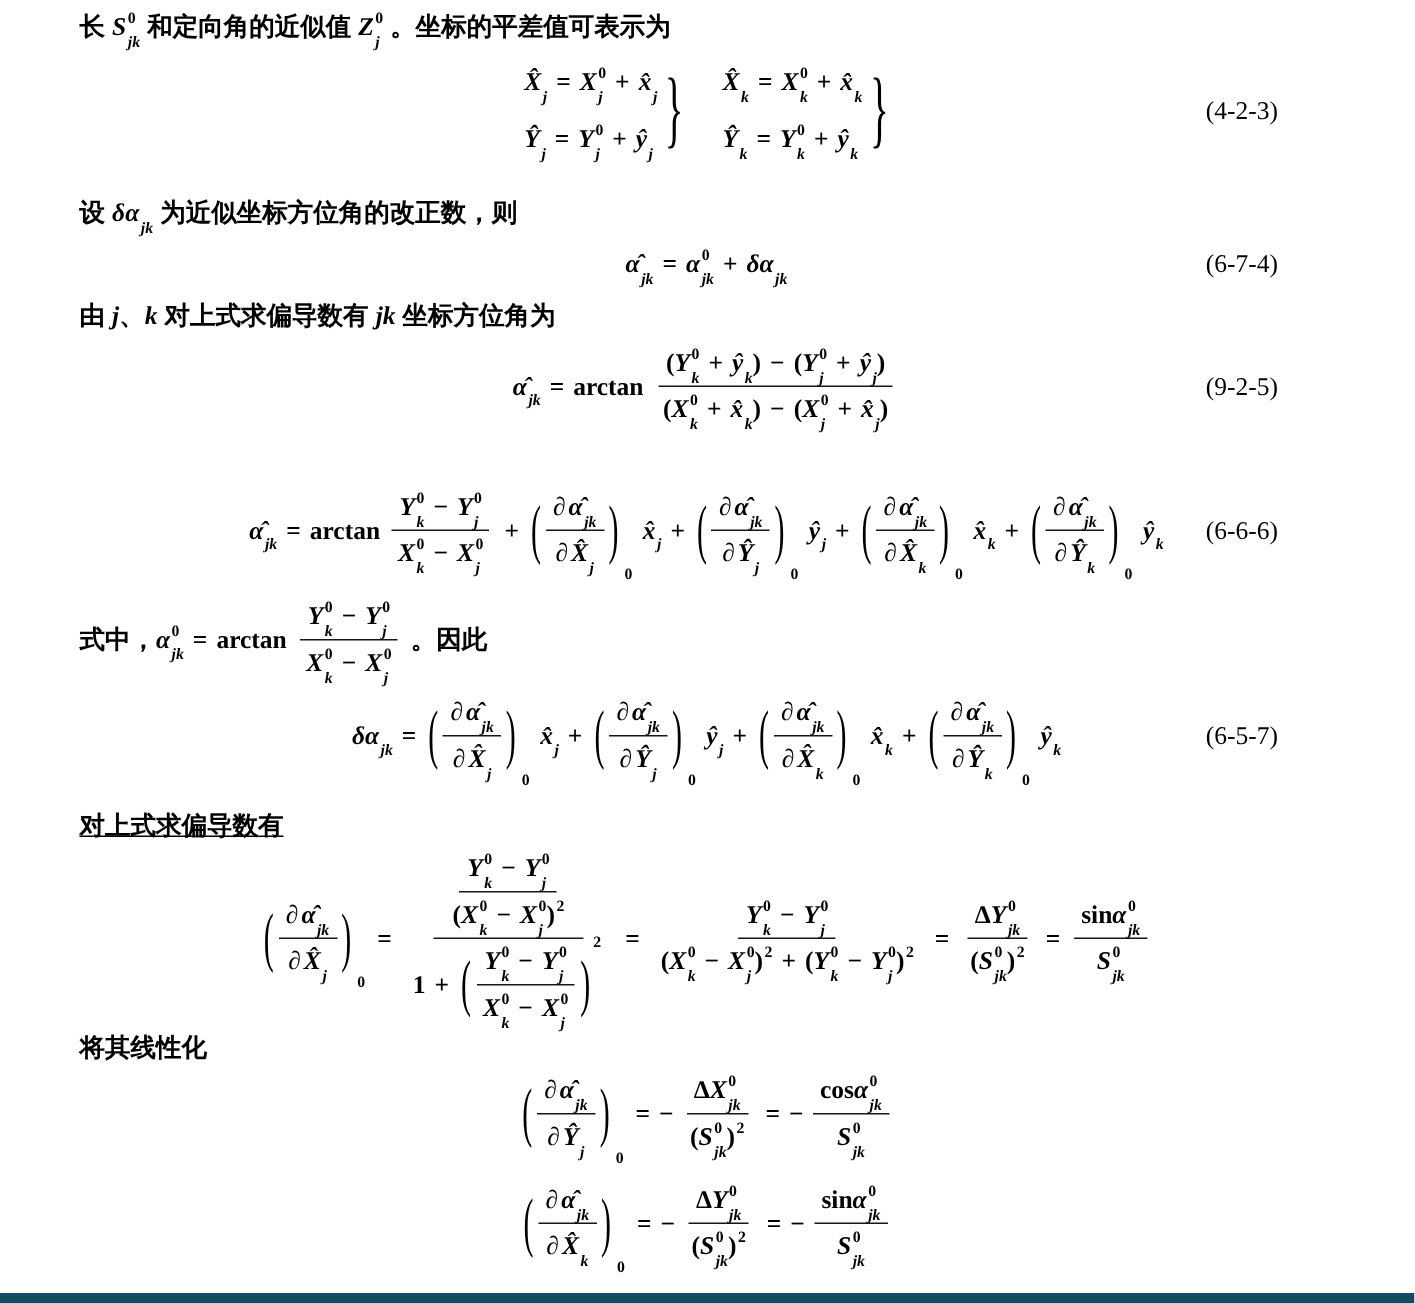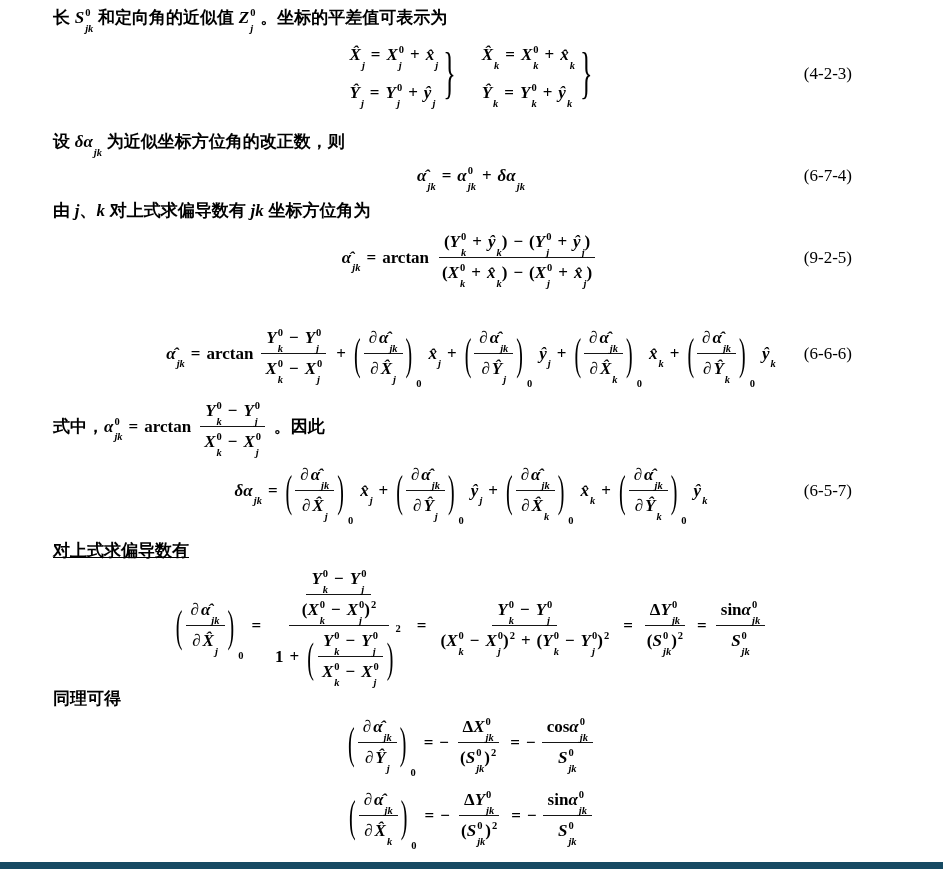--- a/index.html
+++ b/index.html
@@ -90,21 +90,21 @@
     <span class="row"><span class="sswrap"><span class="mi">δα</span><span class="ss"><span class="u mn">&nbsp;</span><span class="d mi">jk</span></span></span><span class="mn op">=</span><span class="pwrap"><span class="bp mn" style="transform: scaleY(2.2);">(</span><span class="row"><span class="frac"><span class="fn row"><span class="mi">∂</span><span style="display: inline-block; width: 2px;"></span><span class="sswrap"><span class="mi">α̂</span><span class="ss"><span class="u mn">&nbsp;</span><span class="d mi">jk</span></span></span></span><span class="fd row"><span class="mi">∂</span><span style="display: inline-block; width: 2px;"></span><span class="sswrap"><span class="mi">X̂</span><span class="ss"><span class="u mn">&nbsp;</span><span class="d mi">j</span></span></span></span></span></span><span class="bp mn" style="transform: scaleY(2.2);">)</span><span class="mn psub">0</span></span><span style="display: inline-block; width: 5px;"></span><span class="sswrap"><span class="mi">x̂</span><span class="ss"><span class="u mn">&nbsp;</span><span class="d mi">j</span></span></span><span class="mn op">+</span><span class="pwrap"><span class="bp mn" style="transform: scaleY(2.2);">(</span><span class="row"><span class="frac"><span class="fn row"><span class="mi">∂</span><span style="display: inline-block; width: 2px;"></span><span class="sswrap"><span class="mi">α̂</span><span class="ss"><span class="u mn">&nbsp;</span><span class="d mi">jk</span></span></span></span><span class="fd row"><span class="mi">∂</span><span style="display: inline-block; width: 2px;"></span><span class="sswrap"><span class="mi">Ŷ</span><span class="ss"><span class="u mn">&nbsp;</span><span class="d mi">j</span></span></span></span></span></span><span class="bp mn" style="transform: scaleY(2.2);">)</span><span class="mn psub">0</span></span><span style="display: inline-block; width: 5px;"></span><span class="sswrap"><span class="mi">ŷ</span><span class="ss"><span class="u mn">&nbsp;</span><span class="d mi">j</span></span></span><span class="mn op">+</span><span class="pwrap"><span class="bp mn" style="transform: scaleY(2.2);">(</span><span class="row"><span class="frac"><span class="fn row"><span class="mi">∂</span><span style="display: inline-block; width: 2px;"></span><span class="sswrap"><span class="mi">α̂</span><span class="ss"><span class="u mn">&nbsp;</span><span class="d mi">jk</span></span></span></span><span class="fd row"><span class="mi">∂</span><span style="display: inline-block; width: 2px;"></span><span class="sswrap"><span class="mi">X̂</span><span class="ss"><span class="u mn">&nbsp;</span><span class="d mi">k</span></span></span></span></span></span><span class="bp mn" style="transform: scaleY(2.2);">)</span><span class="mn psub">0</span></span><span style="display: inline-block; width: 5px;"></span><span class="sswrap"><span class="mi">x̂</span><span class="ss"><span class="u mn">&nbsp;</span><span class="d mi">k</span></span></span><span class="mn op">+</span><span class="pwrap"><span class="bp mn" style="transform: scaleY(2.2);">(</span><span class="row"><span class="frac"><span class="fn row"><span class="mi">∂</span><span style="display: inline-block; width: 2px;"></span><span class="sswrap"><span class="mi">α̂</span><span class="ss"><span class="u mn">&nbsp;</span><span class="d mi">jk</span></span></span></span><span class="fd row"><span class="mi">∂</span><span style="display: inline-block; width: 2px;"></span><span class="sswrap"><span class="mi">Ŷ</span><span class="ss"><span class="u mn">&nbsp;</span><span class="d mi">k</span></span></span></span></span></span><span class="bp mn" style="transform: scaleY(2.2);">)</span><span class="mn psub">0</span></span><span style="display: inline-block; width: 5px;"></span><span class="sswrap"><span class="mi">ŷ</span><span class="ss"><span class="u mn">&nbsp;</span><span class="d mi">k</span></span></span></span>
     <span class="eqnum">(6-5-7)</span>
   </div>
 
   <div class="para" style="top:540px;text-decoration:underline;"><span class="cn">对上式求偏导数有</span></div>
 
   <div class="eq" style="top:566px;">
     <span class="row"><span class="pwrap"><span class="bp mn" style="transform: scaleY(2.2);">(</span><span class="row"><span class="frac"><span class="fn row"><span class="mi">∂</span><span style="display: inline-block; width: 2px;"></span><span class="sswrap"><span class="mi">α̂</span><span class="ss"><span class="u mn">&nbsp;</span><span class="d mi">jk</span></span></span></span><span class="fd row"><span class="mi">∂</span><span style="display: inline-block; width: 2px;"></span><span class="sswrap"><span class="mi">X̂</span><span class="ss"><span class="u mn">&nbsp;</span><span class="d mi">j</span></span></span></span></span></span><span class="bp mn" style="transform: scaleY(2.2);">)</span><span class="mn psub">0</span></span><span class="mn op">=</span><span class="frac"><span class="fn row"><span class="frac"><span class="fn row"><span class="sswrap"><span class="mi">Y</span><span class="ss"><span class="u mn">0</span><span class="d mi">k</span></span></span><span class="mn op">−</span><span class="sswrap"><span class="mi">Y</span><span class="ss"><span class="u mn">0</span><span class="d mi">j</span></span></span></span><span class="fd row"><span class="mn">(</span><span class="sswrap"><span class="mi">X</span><span class="ss"><span class="u mn">0</span><span class="d mi">k</span></span></span><span class="mn op">−</span><span class="sswrap"><span class="mi">X</span><span class="ss"><span class="u mn">0</span><span class="d mi">j</span></span></span><span class="mn">)</span><span class="mn sup">2</span></span></span></span><span class="fd row"><span class="mn">1</span><span class="mn op">+</span><span class="pwrap"><span class="bp mn" style="transform: scaleY(2.1);">(</span><span class="row"><span class="frac"><span class="fn row"><span class="sswrap"><span class="mi">Y</span><span class="ss"><span class="u mn">0</span><span class="d mi">k</span></span></span><span class="mn op">−</span><span class="sswrap"><span class="mi">Y</span><span class="ss"><span class="u mn">0</span><span class="d mi">j</span></span></span></span><span class="fd row"><span class="sswrap"><span class="mi">X</span><span class="ss"><span class="u mn">0</span><span class="d mi">k</span></span></span><span class="mn op">−</span><span class="sswrap"><span class="mi">X</span><span class="ss"><span class="u mn">0</span><span class="d mi">j</span></span></span></span></span></span><span class="bp mn" style="transform: scaleY(2.1);">)</span><span class="mn psup">2</span></span></span></span><span class="mn op">=</span><span class="frac"><span class="fn row"><span class="sswrap"><span class="mi">Y</span><span class="ss"><span class="u mn">0</span><span class="d mi">k</span></span></span><span class="mn op">−</span><span class="sswrap"><span class="mi">Y</span><span class="ss"><span class="u mn">0</span><span class="d mi">j</span></span></span></span><span class="fd row"><span class="mn">(</span><span class="sswrap"><span class="mi">X</span><span class="ss"><span class="u mn">0</span><span class="d mi">k</span></span></span><span class="mn op">−</span><span class="sswrap"><span class="mi">X</span><span class="ss"><span class="u mn">0</span><span class="d mi">j</span></span></span><span class="mn">)</span><span class="mn sup">2</span><span class="mn op">+</span><span class="mn">(</span><span class="sswrap"><span class="mi">Y</span><span class="ss"><span class="u mn">0</span><span class="d mi">k</span></span></span><span class="mn op">−</span><span class="sswrap"><span class="mi">Y</span><span class="ss"><span class="u mn">0</span><span class="d mi">j</span></span></span><span class="mn">)</span><span class="mn sup">2</span></span></span><span class="mn op">=</span><span class="frac"><span class="fn row"><span class="mn">Δ</span><span class="sswrap"><span class="mi">Y</span><span class="ss"><span class="u mn">0</span><span class="d mi">jk</span></span></span></span><span class="fd row"><span class="mn">(</span><span class="sswrap"><span class="mi">S</span><span class="ss"><span class="u mn">0</span><span class="d mi">jk</span></span></span><span class="mn">)</span><span class="mn sup">2</span></span></span><span class="mn op">=</span><span class="frac"><span class="fn row"><span class="mn">sin</span><span class="sswrap"><span class="mi">α</span><span class="ss"><span class="u mn">0</span><span class="d mi">jk</span></span></span></span><span class="fd row"><span class="sswrap"><span class="mi">S</span><span class="ss"><span class="u mn">0</span><span class="d mi">jk</span></span></span></span></span></span>
   </div>
 
-  <div class="para" style="top:688px;"><span class="cn">同理可得</span></div>
+  <div class="para" style="top:688px;"><span class="cn">将其线性化</span></div>
 
   <div class="eq" style="top:714px;">
     <span class="row"><span class="pwrap"><span class="bp mn" style="transform: scaleY(2.2);">(</span><span class="row"><span class="frac"><span class="fn row"><span class="mi">∂</span><span style="display: inline-block; width: 2px;"></span><span class="sswrap"><span class="mi">α̂</span><span class="ss"><span class="u mn">&nbsp;</span><span class="d mi">jk</span></span></span></span><span class="fd row"><span class="mi">∂</span><span style="display: inline-block; width: 2px;"></span><span class="sswrap"><span class="mi">Ŷ</span><span class="ss"><span class="u mn">&nbsp;</span><span class="d mi">j</span></span></span></span></span></span><span class="bp mn" style="transform: scaleY(2.2);">)</span><span class="mn psub">0</span></span><span class="mn op">=</span><span class="mn">−</span><span style="display: inline-block; width: 3px;"></span><span class="frac"><span class="fn row"><span class="mn">Δ</span><span class="sswrap"><span class="mi">X</span><span class="ss"><span class="u mn">0</span><span class="d mi">jk</span></span></span></span><span class="fd row"><span class="mn">(</span><span class="sswrap"><span class="mi">S</span><span class="ss"><span class="u mn">0</span><span class="d mi">jk</span></span></span><span class="mn">)</span><span class="mn sup">2</span></span></span><span class="mn op">=</span><span class="mn">−</span><span style="display: inline-block; width: 3px;"></span><span class="frac"><span class="fn row"><span class="mn">cos</span><span class="sswrap"><span class="mi">α</span><span class="ss"><span class="u mn">0</span><span class="d mi">jk</span></span></span></span><span class="fd row"><span class="sswrap"><span class="mi">S</span><span class="ss"><span class="u mn">0</span><span class="d mi">jk</span></span></span></span></span></span>
   </div>
 
   <div class="eq" style="top:787px;">
     <span class="row"><span class="pwrap"><span class="bp mn" style="transform: scaleY(2.2);">(</span><span class="row"><span class="frac"><span class="fn row"><span class="mi">∂</span><span style="display: inline-block; width: 2px;"></span><span class="sswrap"><span class="mi">α̂</span><span class="ss"><span class="u mn">&nbsp;</span><span class="d mi">jk</span></span></span></span><span class="fd row"><span class="mi">∂</span><span style="display: inline-block; width: 2px;"></span><span class="sswrap"><span class="mi">X̂</span><span class="ss"><span class="u mn">&nbsp;</span><span class="d mi">k</span></span></span></span></span></span><span class="bp mn" style="transform: scaleY(2.2);">)</span><span class="mn psub">0</span></span><span class="mn op">=</span><span class="mn">−</span><span style="display: inline-block; width: 3px;"></span><span class="frac"><span class="fn row"><span class="mn">Δ</span><span class="sswrap"><span class="mi">Y</span><span class="ss"><span class="u mn">0</span><span class="d mi">jk</span></span></span></span><span class="fd row"><span class="mn">(</span><span class="sswrap"><span class="mi">S</span><span class="ss"><span class="u mn">0</span><span class="d mi">jk</span></span></span><span class="mn">)</span><span class="mn sup">2</span></span></span><span class="mn op">=</span><span class="mn">−</span><span style="display: inline-block; width: 3px;"></span><span class="frac"><span class="fn row"><span class="mn">sin</span><span class="sswrap"><span class="mi">α</span><span class="ss"><span class="u mn">0</span><span class="d mi">jk</span></span></span></span><span class="fd row"><span class="sswrap"><span class="mi">S</span><span class="ss"><span class="u mn">0</span><span class="d mi">jk</span></span></span></span></span></span>
   </div>
 
   <div class="bottom-bar" style="background: rgb(22, 74, 99);"></div>

